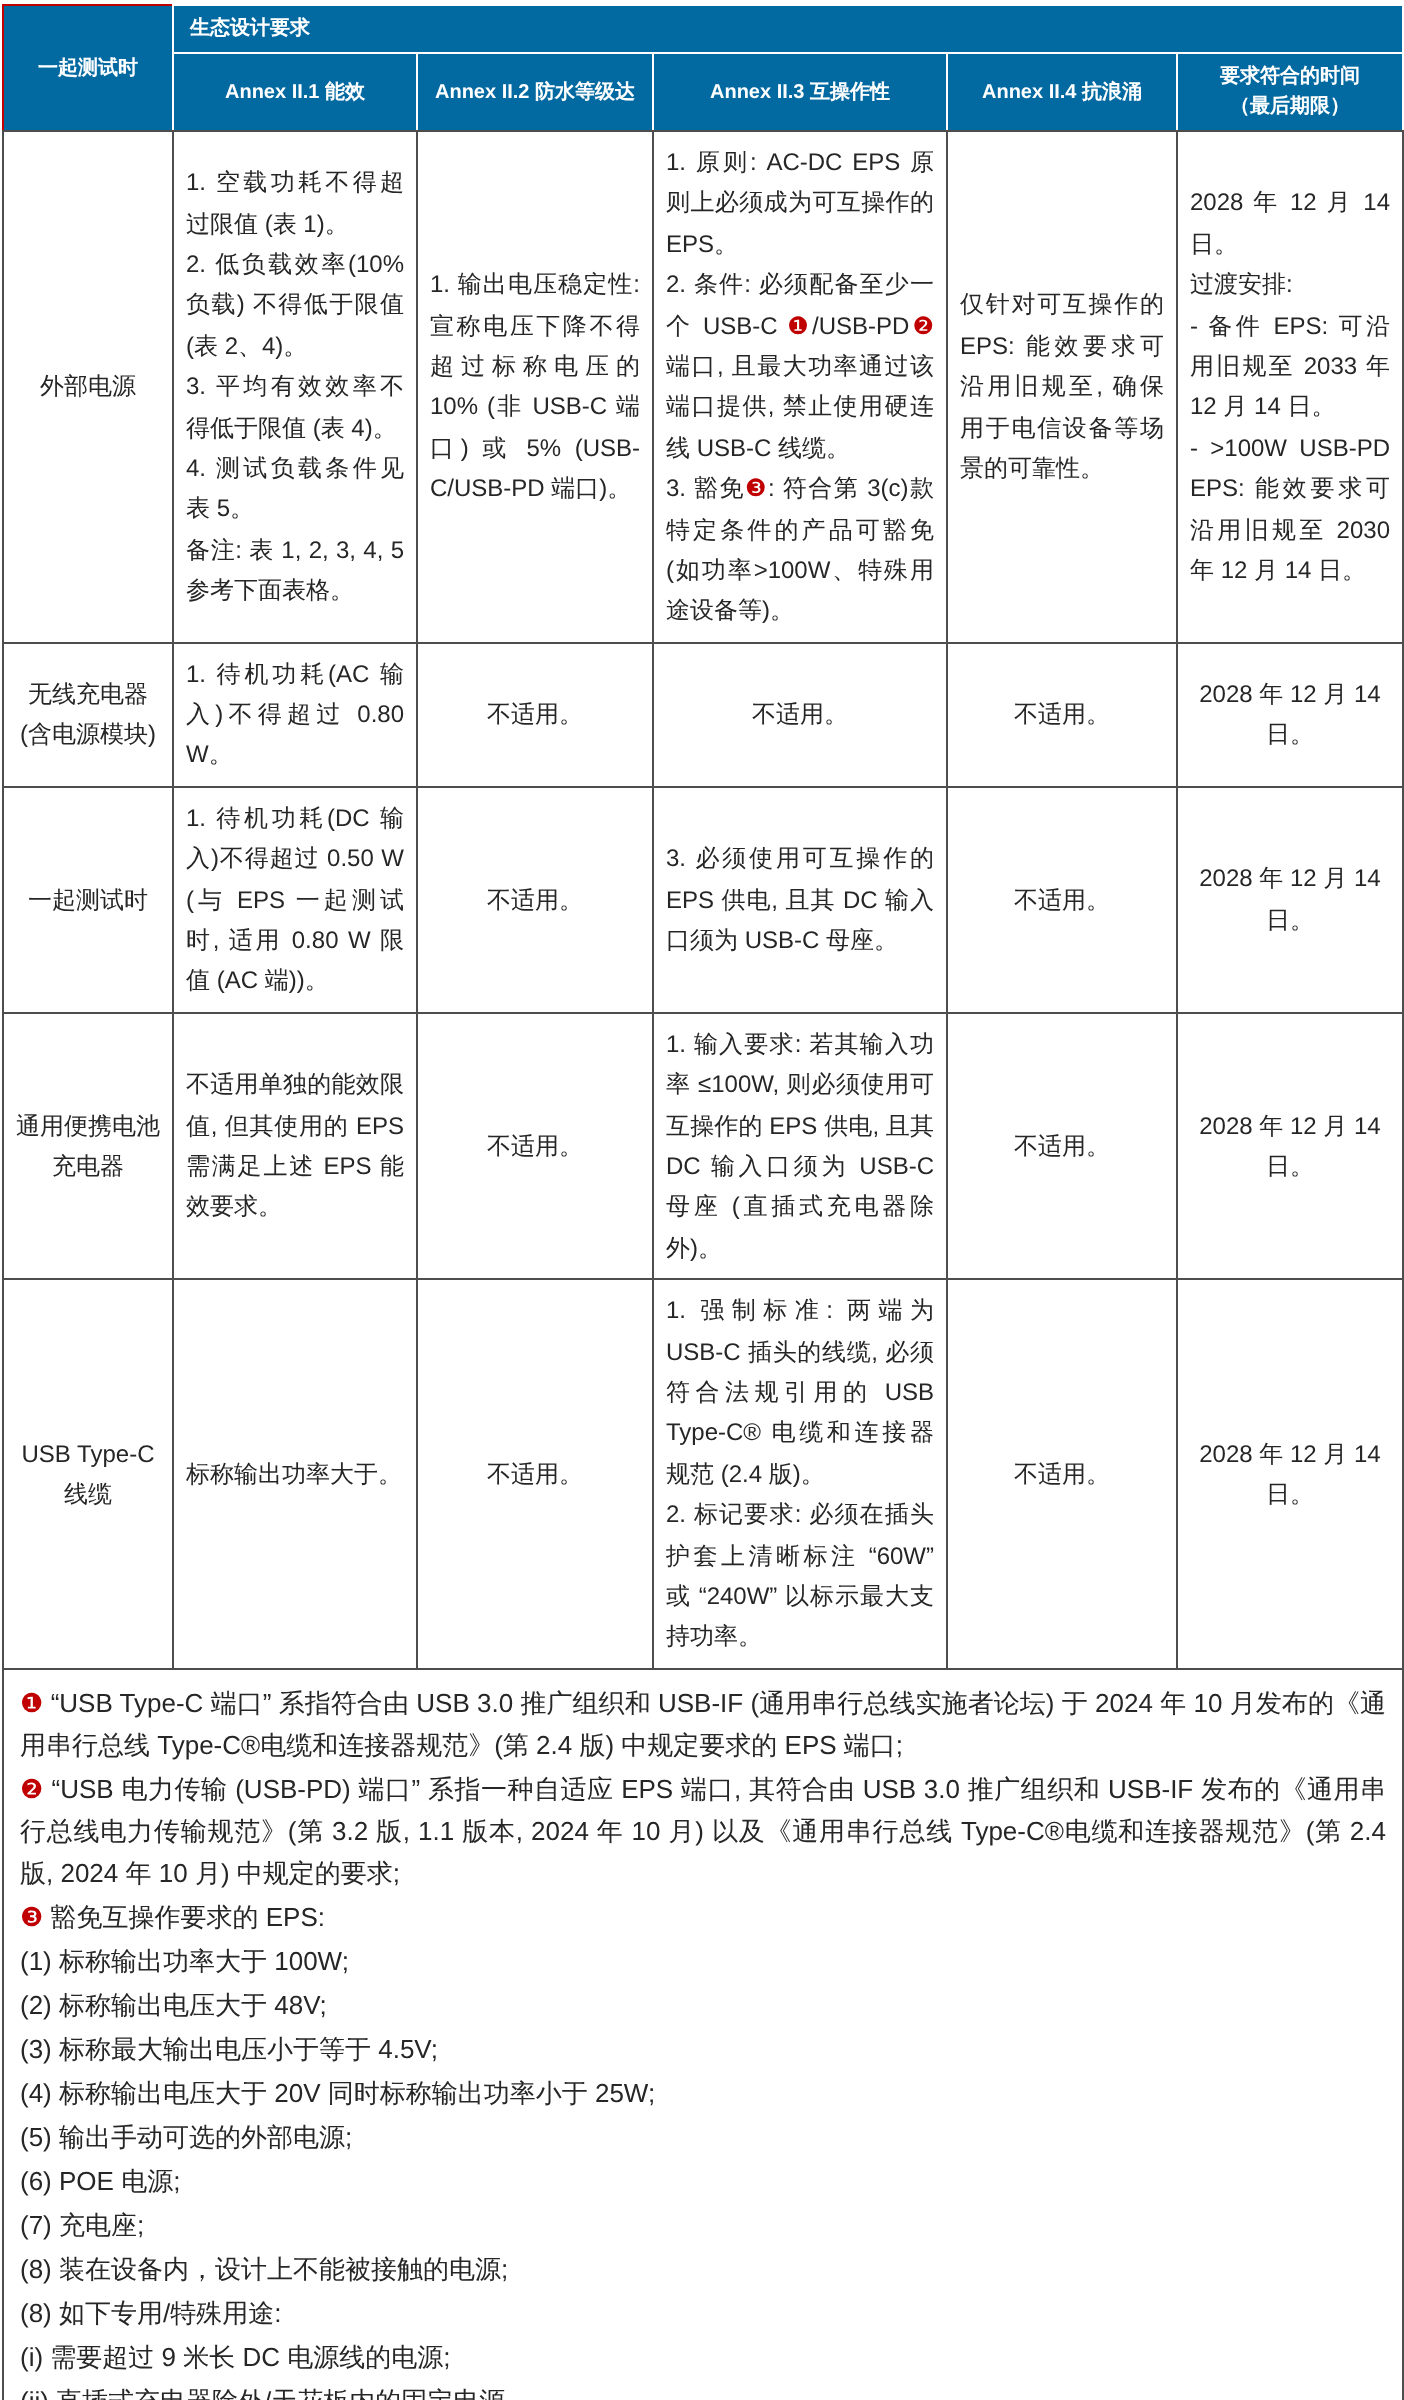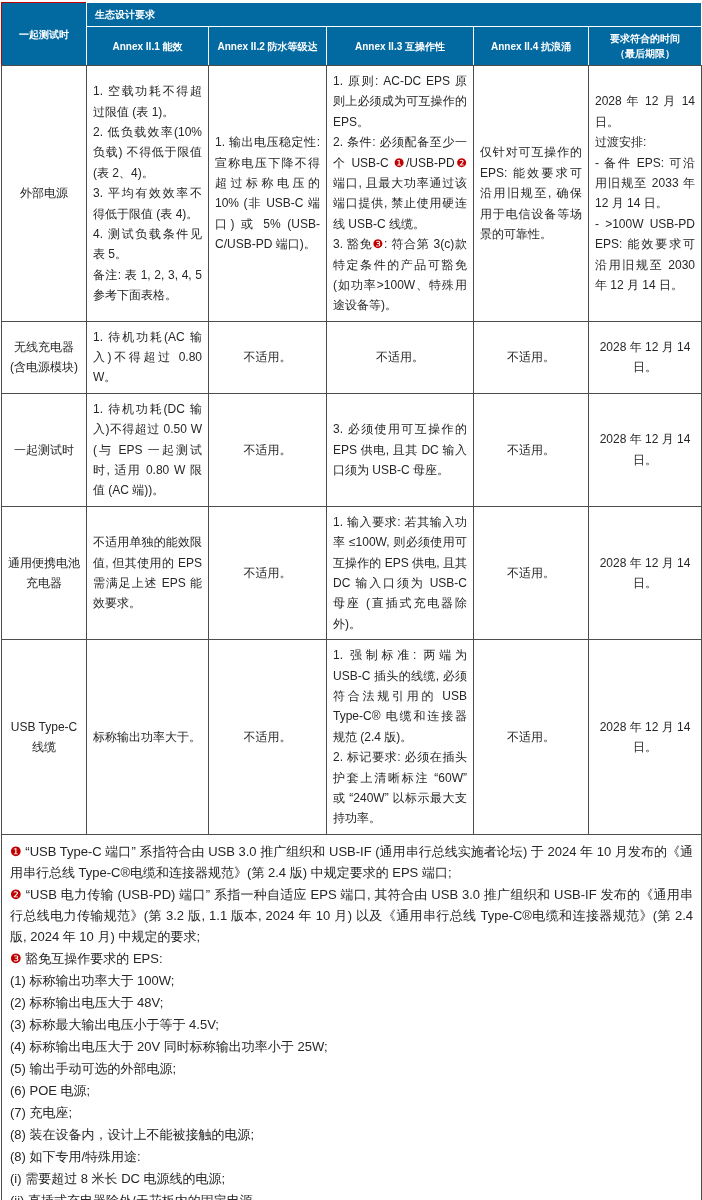--- a/index.html
+++ b/index.html
@@ -146,21 +146,21 @@
           <div class="fline"><span class="marker">❸</span> 豁免互操作要求的 EPS:</div>
           <div class="fline">(1) 标称输出功率大于 100W;</div>
           <div class="fline">(2) 标称输出电压大于 48V;</div>
           <div class="fline">(3) 标称最大输出电压小于等于 4.5V;</div>
           <div class="fline">(4) 标称输出电压大于 20V 同时标称输出功率小于 25W;</div>
           <div class="fline">(5) 输出手动可选的外部电源;</div>
           <div class="fline">(6) POE 电源;</div>
           <div class="fline">(7) 充电座;</div>
           <div class="fline">(8) 装在设备内，设计上不能被接触的电源;</div>
           <div class="fline">(8) 如下专用/特殊用途:</div>
-          <div class="fline">(i) 需要超过 8 米长 DC 电源线的电源;</div>
+          <div class="fline">(i) 需要超过 9 米长 DC 电源线的电源;</div>
           <div class="fline">(ii) 直插式充电器除外/天花板内的固定电源。</div>
           <div class="fline">(iii) 在潮湿环境中使用，要求 EPS 防水等级达 IPX3 或更高的电源;</div>
 
         </td>
       </tr>
     </tbody>
   </table>
 </div>
 
 </body></html>

